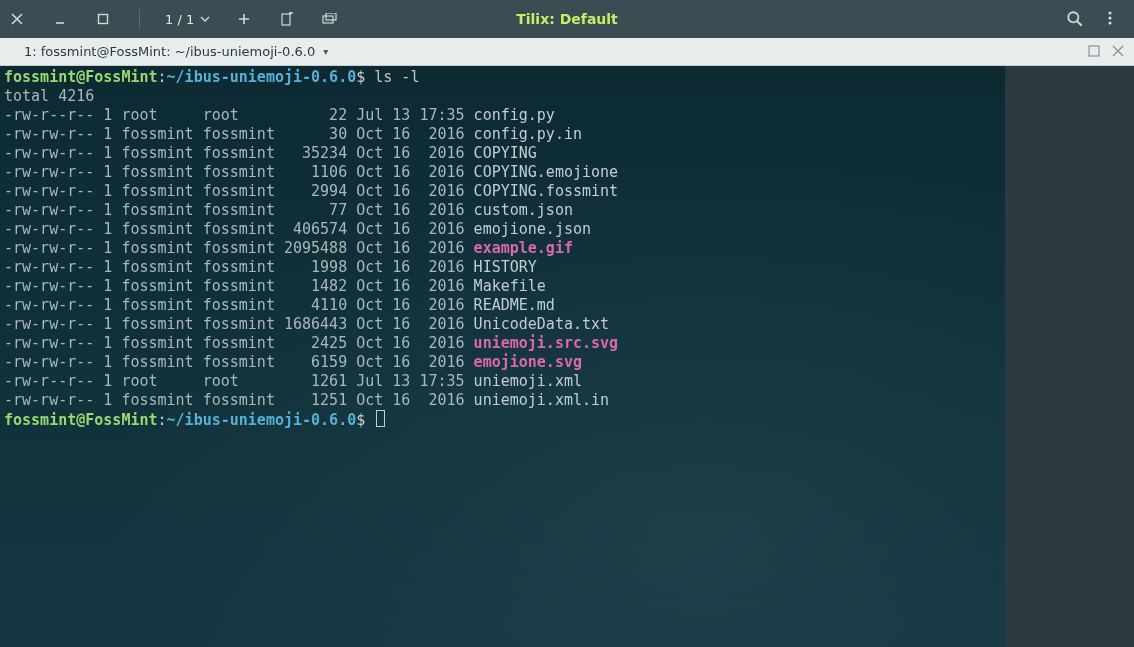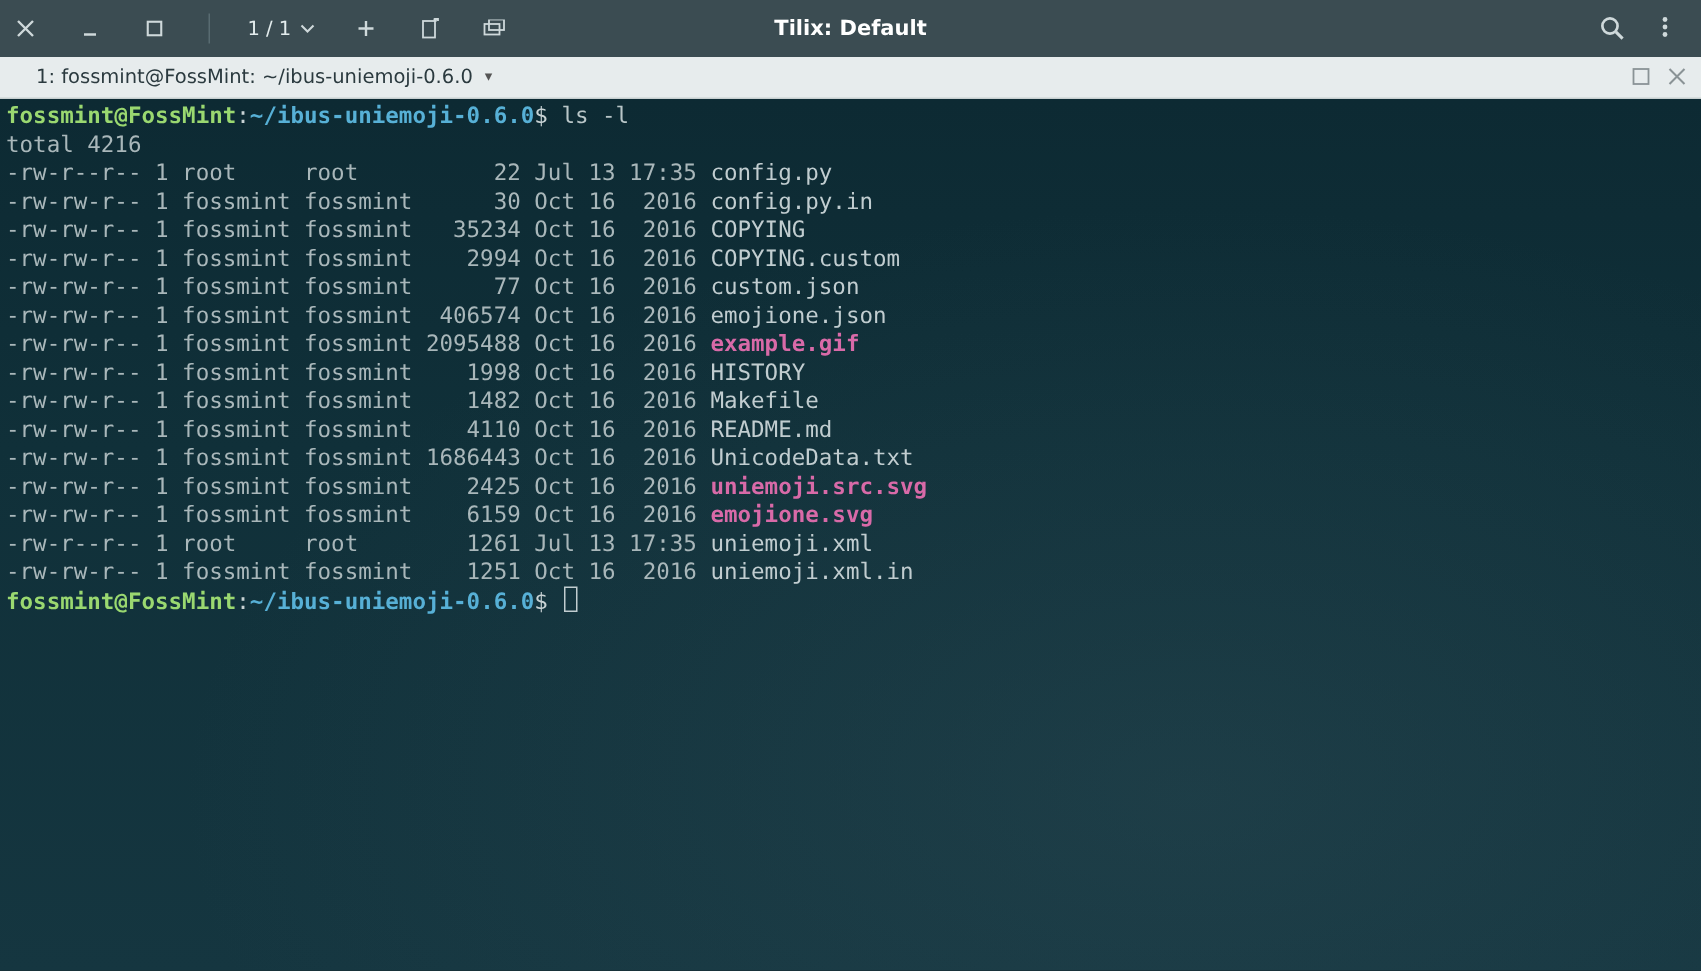--- a/index.html
+++ b/index.html
@@ -16,21 +16,21 @@
     color: #d9e2e4;
     font-family: "DejaVu Sans", sans-serif;
     font-size: 13px;
     position: relative;
   }
   .tb-left { display: flex; align-items: center; gap: 21px; }
   .tb-btn { width: 22px; height: 22px; display: flex; align-items: center; justify-content: center; color: #cfd9db; cursor: pointer; }
   .tb-btn svg { display: block; }
   .tb-sep { width: 1px; height: 20px; background: #586b71; margin: 0 4px; }
   .tb-pager { display: flex; align-items: center; gap: 4px; font-size: 13px; color: #e3eced; }
-  .tb-title { position: absolute; left: 0; right: 0; text-align: center; font-size: 14px; font-weight: bold; color: #ffffff; pointer-events: none; }
+  .tb-title { position: absolute; left: 0; right: 0; text-align: center; font-size: 14px; font-weight: bold; color: #bef264; pointer-events: none; }
   .tb-right { margin-left: auto; display: flex; align-items: center; gap: 18px; padding-right: 8px; }
   .tb-icon { width: 18px; height: 18px; color: #cfd9db; cursor: pointer; }
 
   
   .tabbar {
     height: 28px;
     background: #e7eced;
     border-bottom: 1px solid #c7cfd0;
     display: flex;
     align-items: center;
@@ -39,21 +39,21 @@
     font-size: 13px;
     color: #2b3a3f;
   }
   .tab-label { display: flex; align-items: center; gap: 6px; margin-left: 16px; }
   .tab-chevron { font-size: 10px; color: #555; margin-left: 2px; }
   .tab-right { margin-left: auto; display: flex; align-items: center; gap: 10px; color: #8a9396; }
   .tab-right .ticon { width: 14px; height: 14px; }
 
   
   .term {
-    width: 1134px;
+    width: 1005px;
     height: calc(647px - 38px - 28px);
     background: linear-gradient(180deg, #0d2a33 0%, #103039 40%, #153640 100%);
     background-color: #0f2b33;
     position: relative;
     overflow: hidden;
     padding: 2px 4px 0 4px;
   }
   .term::before {
     
     content: "";
@@ -173,21 +173,22 @@
   </div>
 </div>
 
 <div class="term">
   <div class="line"><span class="c-user">fossmint@FossMint</span><span class="c-dollar">:</span><span class="c-path">~/ibus-uniemoji-0.6.0</span><span class="c-dollar">$</span> <span class="c-cmd">ls -l</span></div>
   <div class="line">total 4216</div>
   <div id="listing">
       <div class="line"><span>-rw-r--r-- 1 root     root          22 Jul 13 17:35 </span><span class="c-file">config.py</span></div>
       <div class="line"><span>-rw-rw-r-- 1 fossmint fossmint      30 Oct 16  2016 </span><span class="c-file">config.py.in</span></div>
       <div class="line"><span>-rw-rw-r-- 1 fossmint fossmint   35234 Oct 16  2016 </span><span class="c-file">COPYING</span></div>
-      <div class="line"><span>-rw-rw-r-- 1 fossmint fossmint    2994 Oct 16  2016 </span><span class="c-file">COPYING.custom</span></div>
+      <div class="line"><span>-rw-rw-r-- 1 fossmint fossmint    1106 Oct 16  2016 </span><span class="c-file">COPYING.emojione</span></div>
+      <div class="line"><span>-rw-rw-r-- 1 fossmint fossmint    2994 Oct 16  2016 </span><span class="c-file">COPYING.fossmint</span></div>
       <div class="line"><span>-rw-rw-r-- 1 fossmint fossmint      77 Oct 16  2016 </span><span class="c-file">custom.json</span></div>
       <div class="line"><span>-rw-rw-r-- 1 fossmint fossmint  406574 Oct 16  2016 </span><span class="c-file">emojione.json</span></div>
       <div class="line"><span>-rw-rw-r-- 1 fossmint fossmint 2095488 Oct 16  2016 </span><span class="c-img">example.gif</span></div>
       <div class="line"><span>-rw-rw-r-- 1 fossmint fossmint    1998 Oct 16  2016 </span><span class="c-file">HISTORY</span></div>
       <div class="line"><span>-rw-rw-r-- 1 fossmint fossmint    1482 Oct 16  2016 </span><span class="c-file">Makefile</span></div>
       <div class="line"><span>-rw-rw-r-- 1 fossmint fossmint    4110 Oct 16  2016 </span><span class="c-file">README.md</span></div>
       <div class="line"><span>-rw-rw-r-- 1 fossmint fossmint 1686443 Oct 16  2016 </span><span class="c-file">UnicodeData.txt</span></div>
       <div class="line"><span>-rw-rw-r-- 1 fossmint fossmint    2425 Oct 16  2016 </span><span class="c-img">uniemoji.src.svg</span></div>
       <div class="line"><span>-rw-rw-r-- 1 fossmint fossmint    6159 Oct 16  2016 </span><span class="c-img">emojione.svg</span></div>
       <div class="line"><span>-rw-r--r-- 1 root     root        1261 Jul 13 17:35 </span><span class="c-file">uniemoji.xml</span></div>

